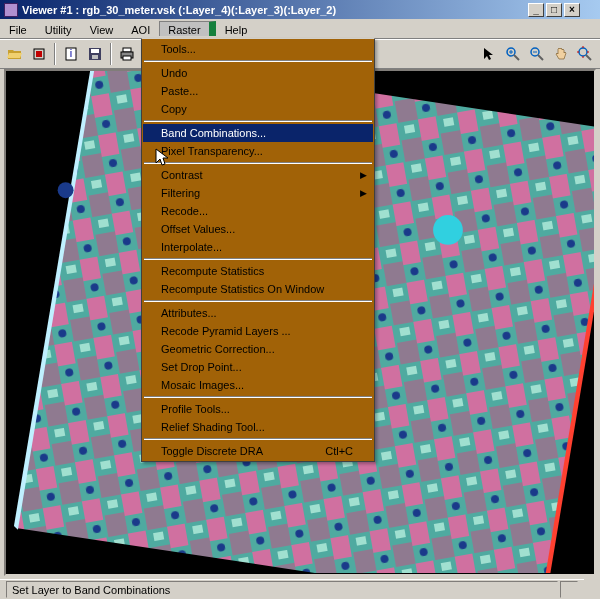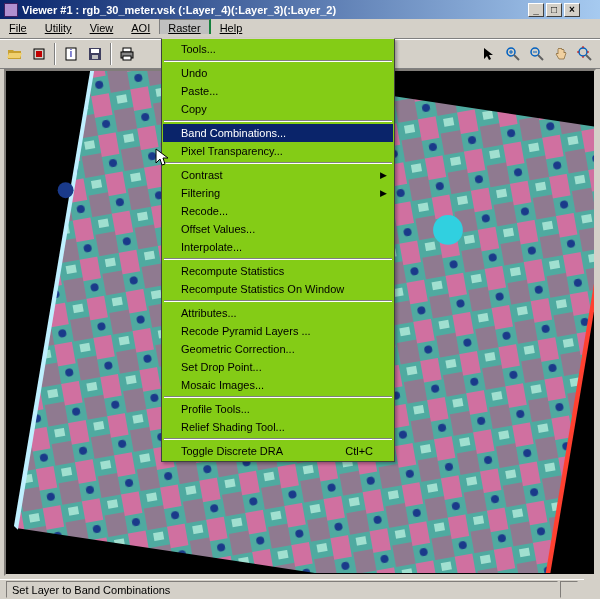--- a/index.html
+++ b/index.html
@@ -4,35 +4,35 @@
 <style>
 * { margin: 0; padding: 0; box-sizing: border-box; font-family: "MS Sans Serif", Tahoma, Arial, sans-serif; font-size: 11px; }
 body { background: #d4d0c8; width: 600px; height: 599px; overflow: hidden; position: relative; }
 
 .titlebar { height: 19px; background: linear-gradient(to right, #08246b, #a6caf0); color: #fff; display: flex; align-items: center; padding: 0 20px 0 4px; font-weight: bold; }
 .titlebar .app-icon { width: 14px; height: 14px; background: #b090d0; border: 1px solid #402060; margin-right: 4px; flex: 0 0 auto; }
 .titlebar .title { flex: 1; }
 .titlebar .win-btns { display: flex; gap: 2px; }
 .titlebar .win-btn { width: 16px; height: 14px; background: #d4d0c8; border: 1px solid #fff; border-right-color: #404040; border-bottom-color: #404040; color: #000; font-size: 10px; font-weight: bold; display: flex; align-items: center; justify-content: center; cursor: pointer; }
 
-.menubar { height: 20px; background: #d4d0c8; display: flex; align-items: flex-start; border-bottom: 1px solid #808080; text-decoration: underline; }
+.menubar { height: 20px; background: #d4d0c8; display: flex; align-items: center; border-bottom: 1px solid #808080; }
 .menu-item { padding: 3px 9px 0; cursor: pointer; }
-.menu-item.open { background: #c0c0c0; border-left: 1px solid #808080; border-top: 1px solid #808080; border-right: 2px solid #15803d; padding: 2px 8px 0 8px; }
+.menu-item.open { background: #c0c0c0; border-left: 1px solid #808080; border-top: 1px solid #808080; border-right: 7px solid #15803d; padding: 2px 8px 0 8px; }
 
 .toolbar { height: 30px; background: #d4d0c8; border-top: 1px solid #fff; border-bottom: 1px solid #808080; display: flex; align-items: center; }
 .tool-group { display: flex; align-items: center; padding: 0 4px; gap: 2px; }
 .tool-sep { width: 2px; height: 22px; border-left: 1px solid #808080; border-right: 1px solid #fff; margin: 0 2px; }
 .tool-btn { width: 22px; height: 22px; display: flex; align-items: center; justify-content: center; cursor: pointer; border: 1px solid transparent; }
 .tool-btn svg { width: 16px; height: 16px; }
 .spacer { flex: 1; }
 
 .viewport { position: absolute; top: 69px; left: 4px; right: 4px; bottom: 23px; background: #000; border: 2px inset #d4d0c8; overflow: hidden; }
 .raster-canvas { position: absolute; inset: 0; }
 
-.dropdown { position: absolute; top: 38px; left: 141px; width: 234px; background: #84cc16; border: 1px solid #404040; border-top-color: #d4d0c8; box-shadow: 2px 2px 3px rgba(0,0,0,0.3); z-index: 100; padding: 1px; margin-left: 20px; }
+.dropdown { position: absolute; top: 38px; left: 141px; width: 234px; background: #a16207; border: 1px solid #404040; border-top-color: #d4d0c8; box-shadow: 2px 2px 3px rgba(0,0,0,0.3); z-index: 100; padding: 1px; }
 .dd-item { height: 18px; display: flex; align-items: center; padding: 0 20px 0 18px; cursor: pointer; position: relative; }
 .dd-item.highlight { background: #0a246a; color: #fff; }
 .dd-sep { height: 1px; margin: 2px 1px; border-top: 1px solid #808080; border-bottom: 1px solid #fff; }
 .dd-arrow { position: absolute; right: 6px; font-size: 9px; }
 .dd-shortcut { margin-left: auto; }
 
 .cursor { position: absolute; top: 148px; left: 155px; z-index: 200; pointer-events: none; }
 
 .statusbar { position: absolute; bottom: 0; left: 0; right: 16px; height: 20px; background: #d4d0c8; border-top: 1px solid #fff; display: flex; align-items: center; padding: 0 6px; }
 .status-cell { border: 1px inset #d4d0c8; padding: 1px 5px; height: 17px; display: flex; align-items: center; }

